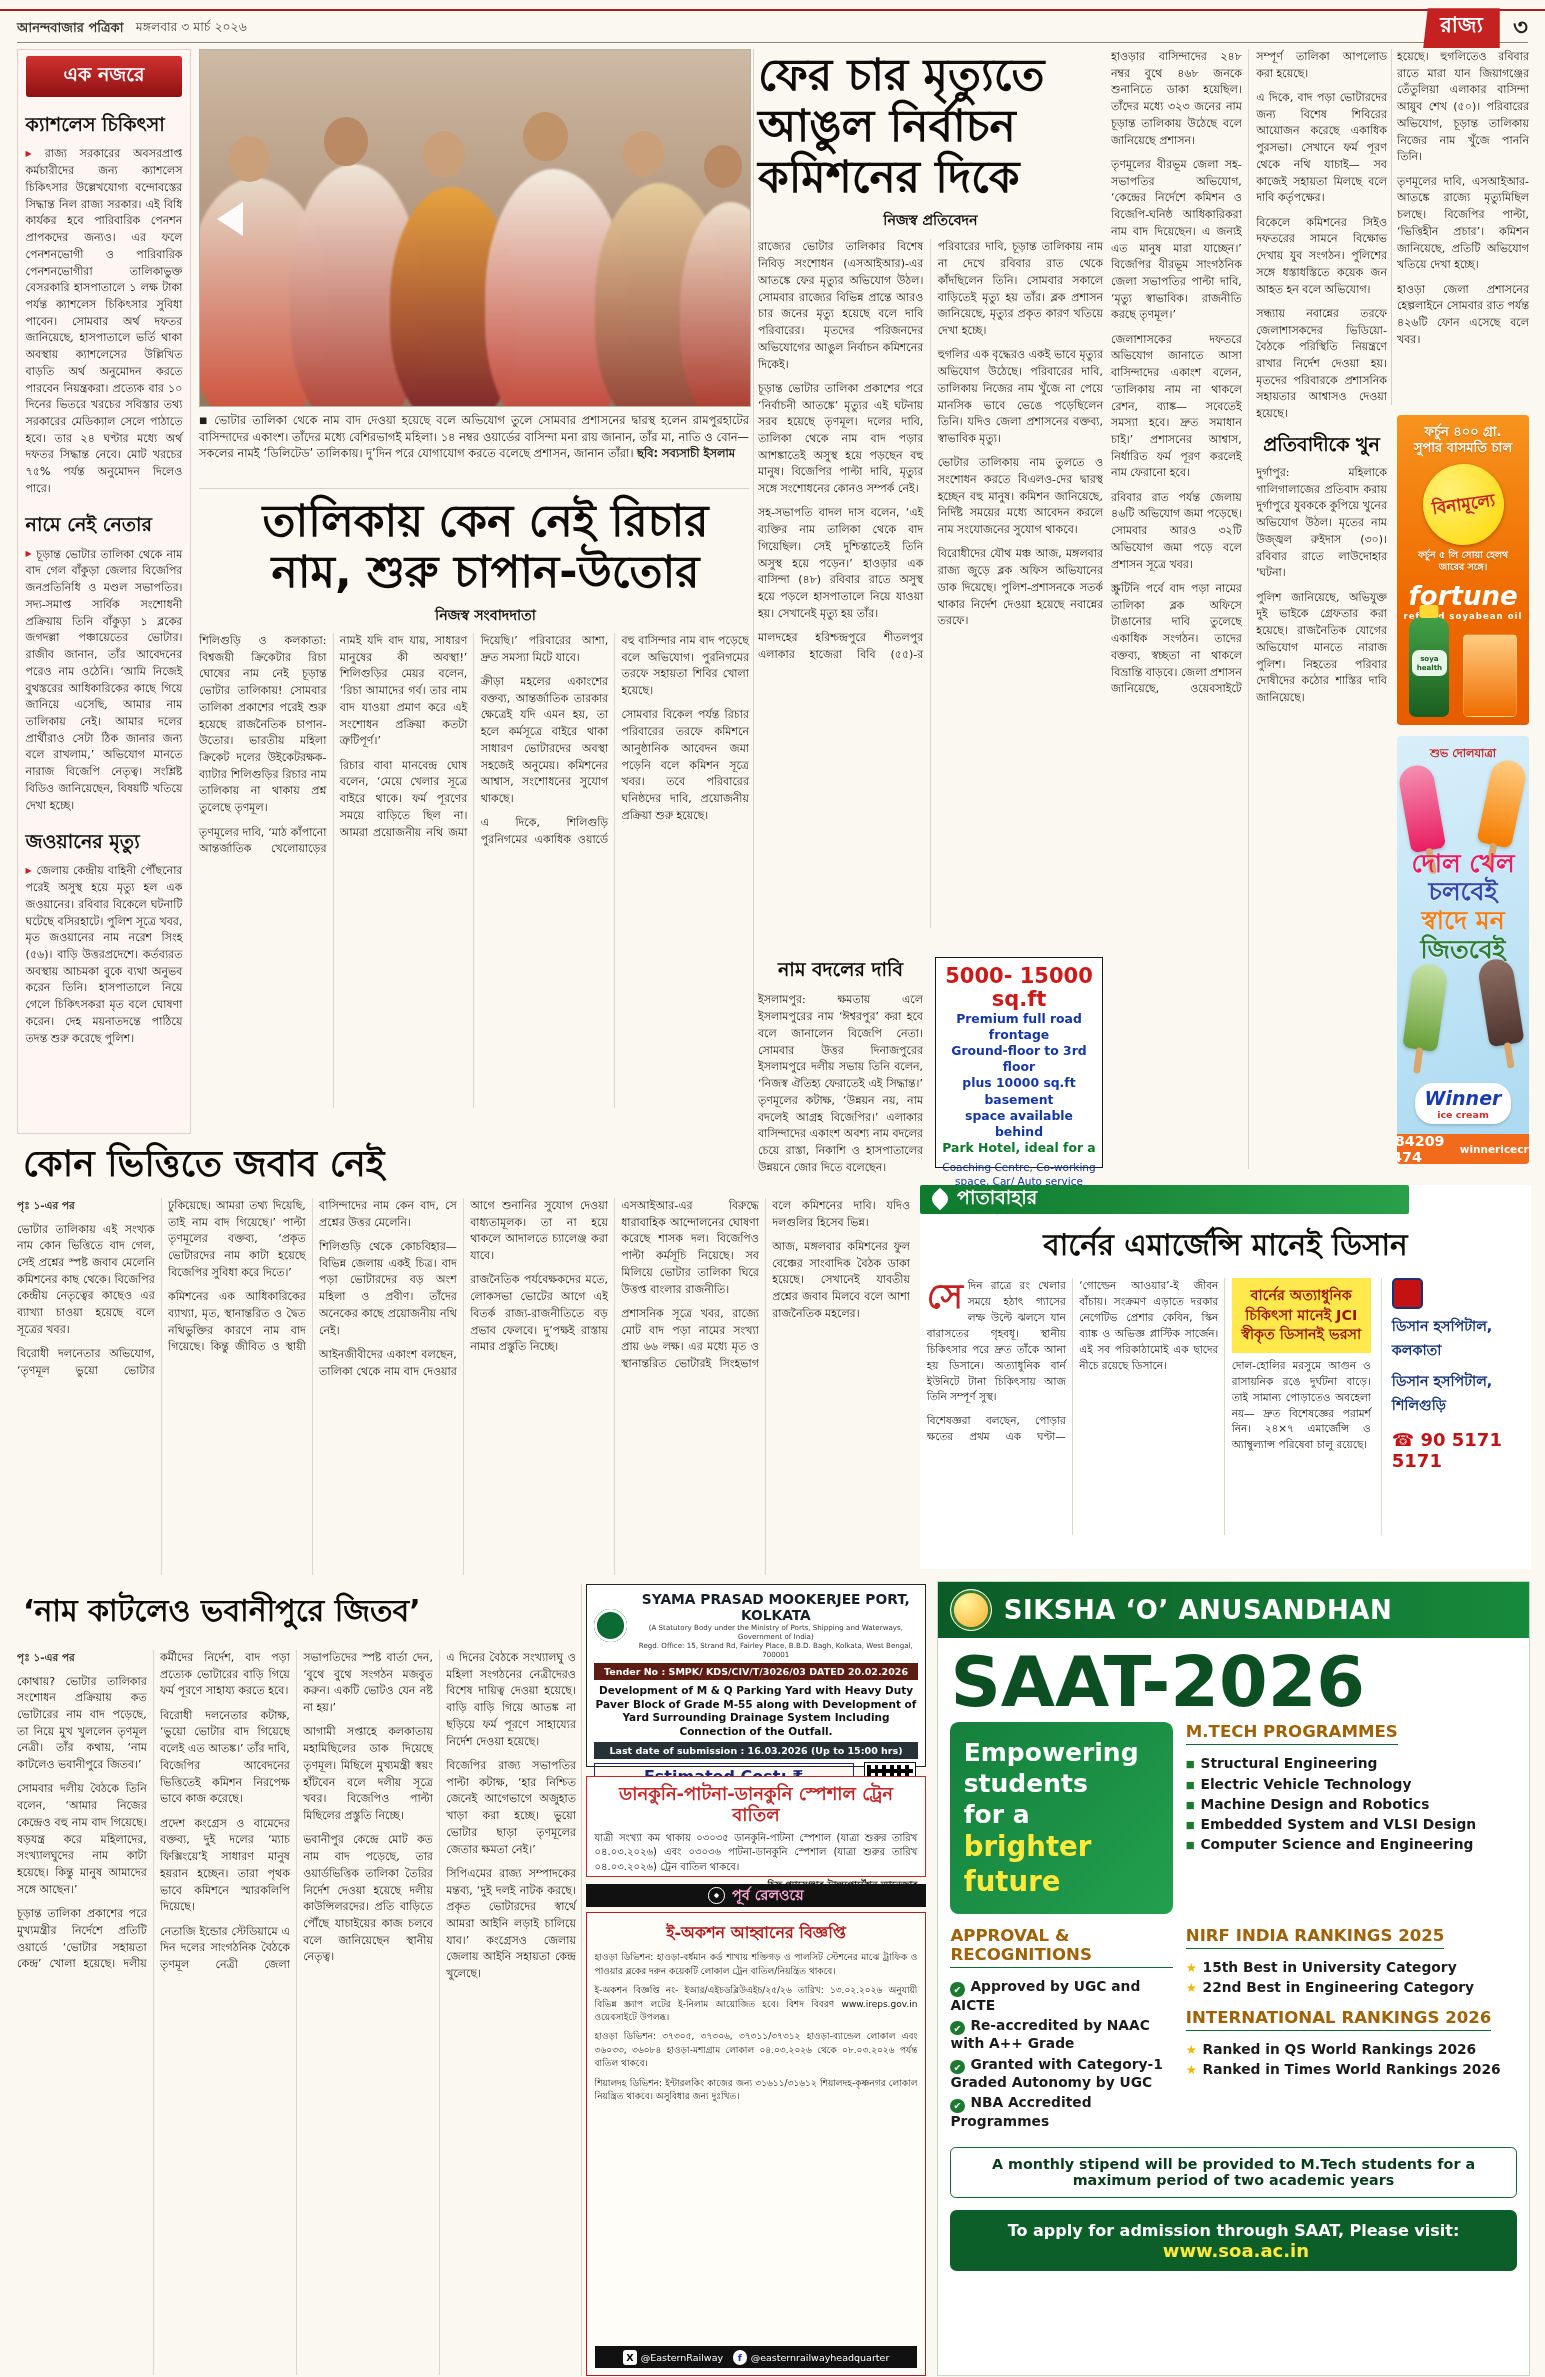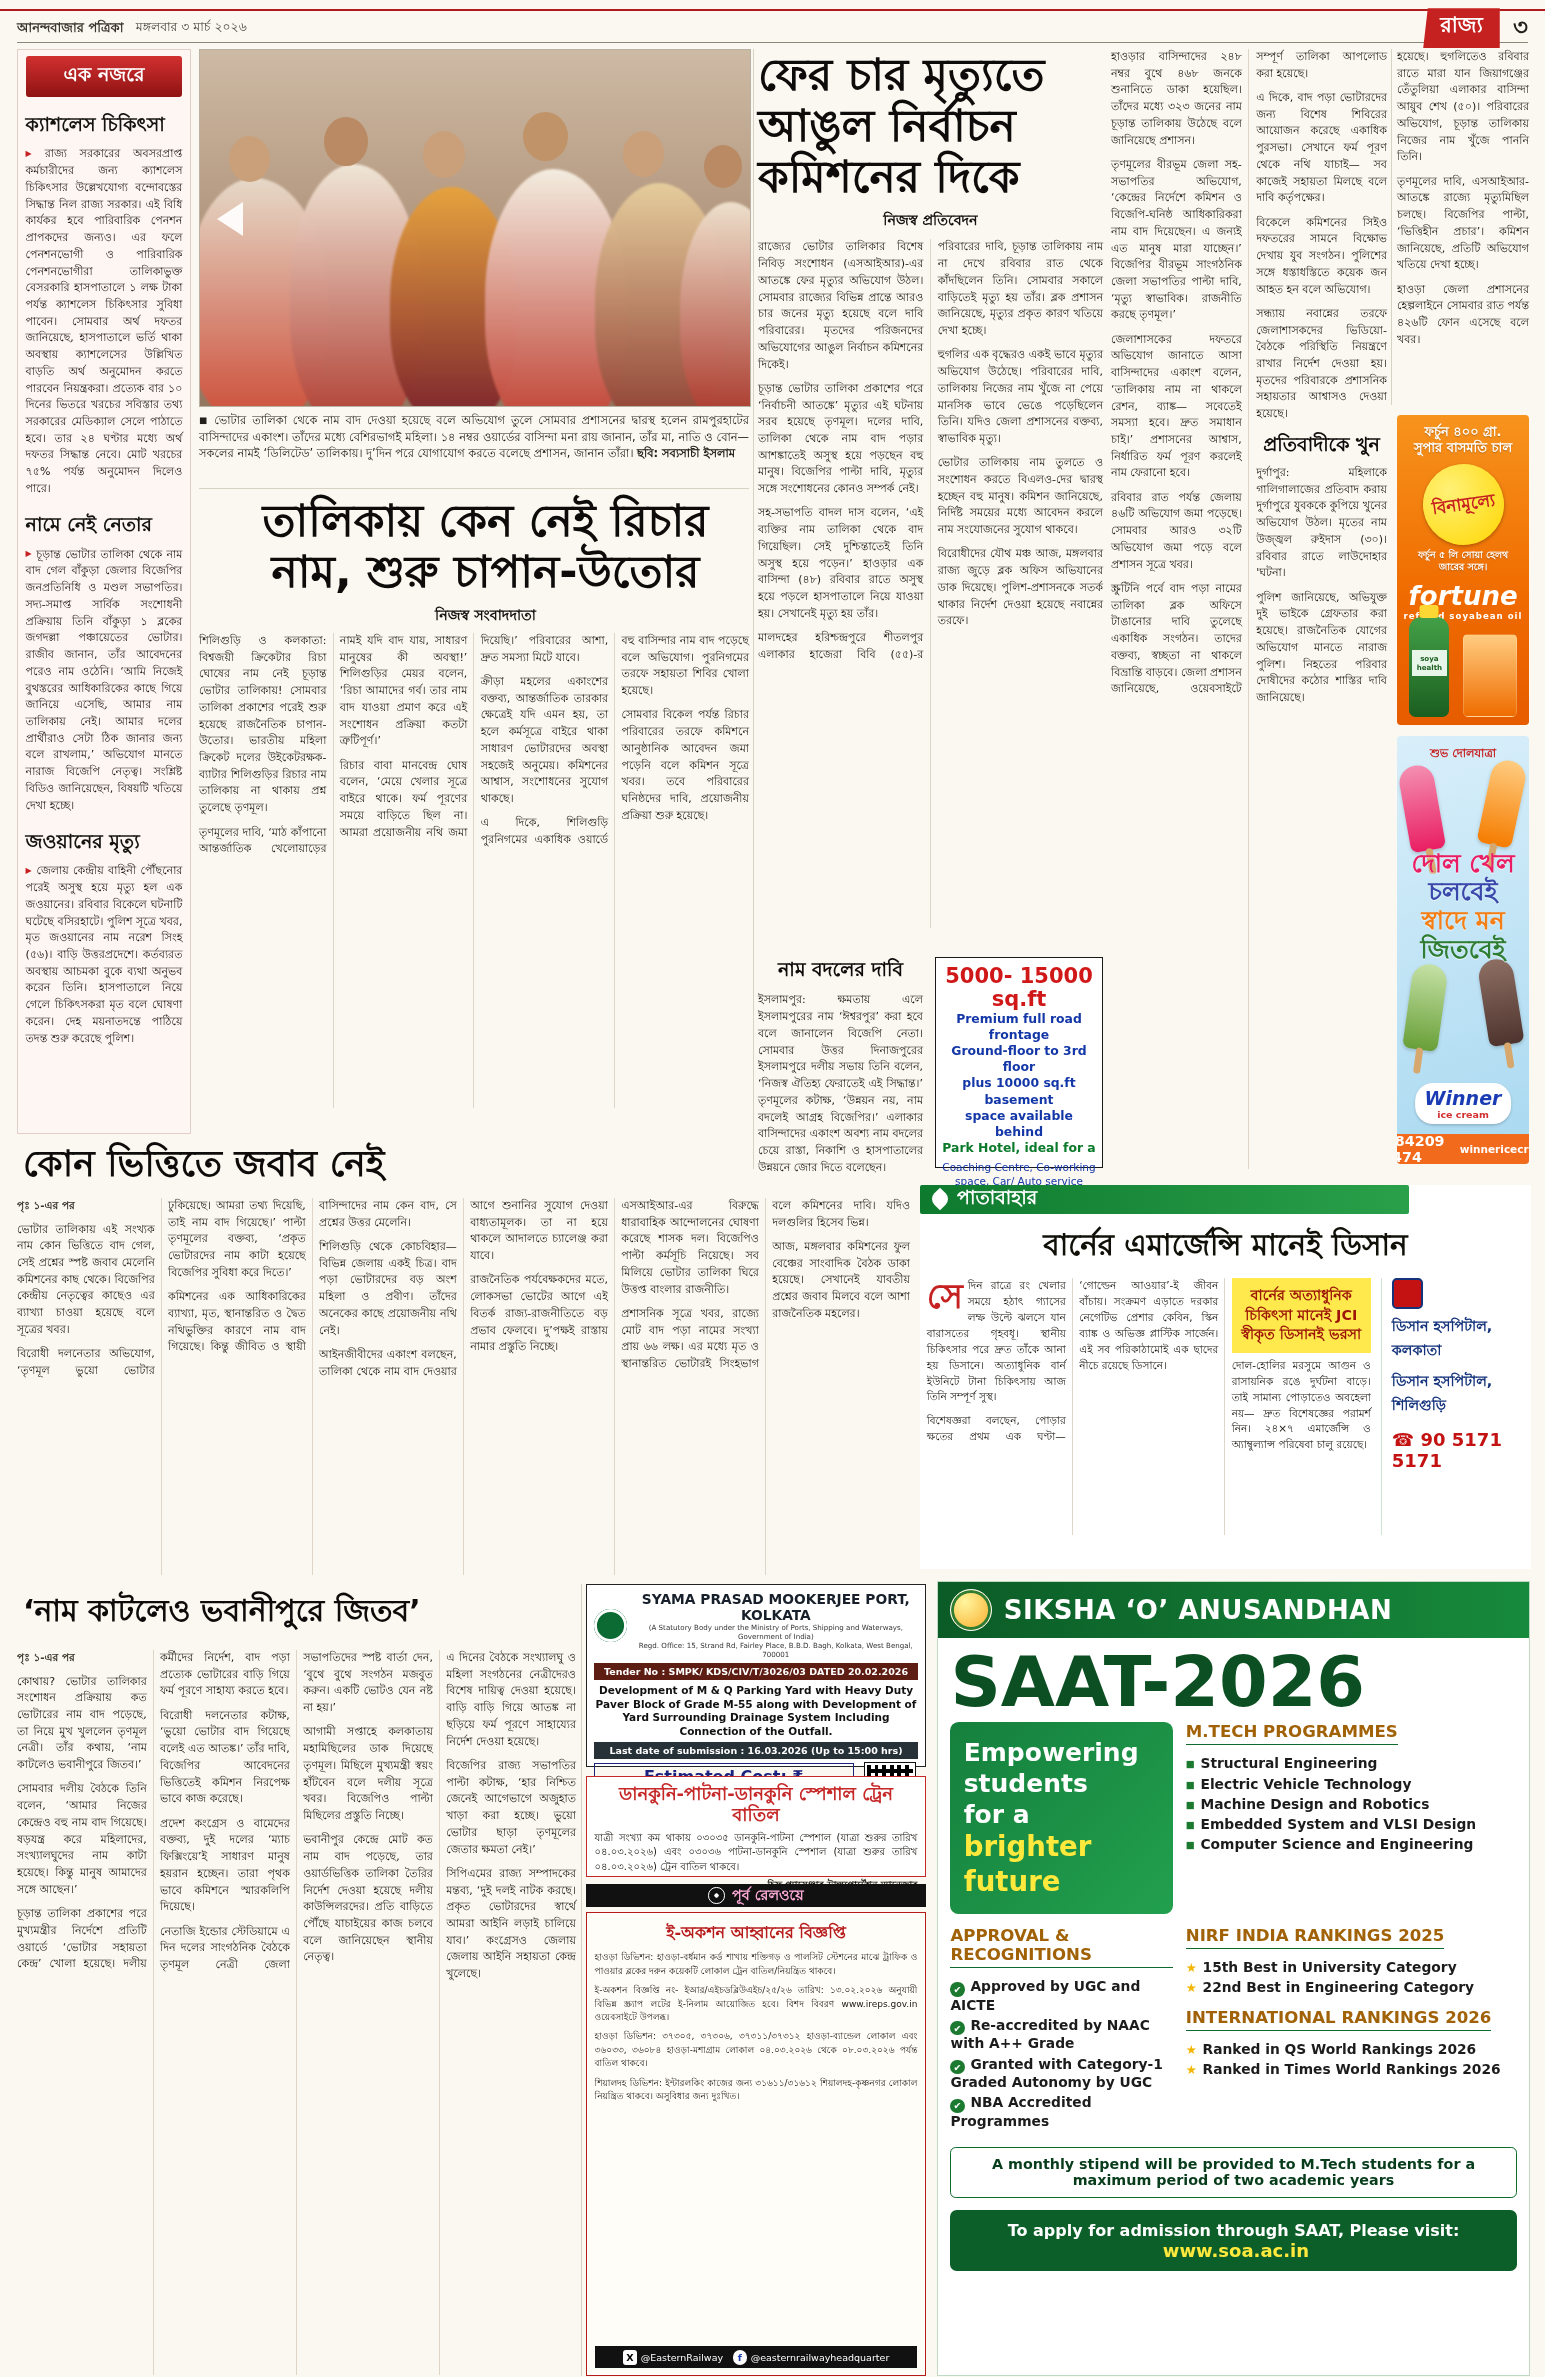--- a/index.html
+++ b/index.html
@@ -49,21 +49,21 @@
   .prop-park{color:#d01818;font-weight:800;font-size:14.3px;margin-top:4.8px;}
   .prop-call{display:inline-block;background:#ffe93d;color:#b31212;font-weight:800;font-size:15px;padding:1.9px 7.6px;margin-top:3.8px;}
   .fortune{background:linear-gradient(180deg,#f7941d,#ef6a00 60%,#e65c00);border-radius:3.8px;overflow:hidden;}
   .f-line{color:#fff;font-weight:800;text-align:center;line-height:1.3;text-shadow:0 0.5px 1px rgba(0,0,0,.25);}
   .f-badge{background:radial-gradient(circle at 35% 30%,#fff176,#ffd600);color:#c62121;font-weight:800;
            border-radius:50%;display:flex;align-items:center;justify-content:center;transform:rotate(-8deg);
            box-shadow:0 1.4px 3.8px rgba(0,0,0,.3);}
   .f-brand{color:#fff;font-style:italic;font-weight:800;text-align:center;}
   .bottle{position:absolute;background:linear-gradient(180deg,#43a047,#1b5e20);border-radius:12.4px 12.4px 6.7px 6.7px;}
   .bottle .cap{position:absolute;top:-12.4px;left:50%;transform:translateX(-50%);width:19px;height:13.3px;background:#fdd835;border-radius:2.9px;}
-  .bottle .blabel{position:absolute;left:2.9px;right:2.9px;top:33px;background:#e8f5e9;border-radius:0;color:#1b5e20;
+  .bottle .blabel{position:absolute;left:2.9px;right:2.9px;top:33px;background:#e8f5e9;border-radius:7px;color:#1b5e20;
                   font-size:7.1px;font-weight:bold;text-align:center;padding:3.8px 1px;}
   .packet{position:absolute;background:linear-gradient(180deg,#ffcc80,#ef6c00);border:1.4px solid #fff3;border-radius:4.8px;}
   .icead{background:linear-gradient(160deg,#d9effa,#bfe3f5 55%,#a8d8f0);border-radius:3.8px;overflow:hidden;}
   .pop{position:absolute;border-radius:22px 22px 9.5px 9.5px;box-shadow:0 1.9px 3.8px rgba(0,0,0,.18);}
   .stick{position:absolute;width:7.6px;height:26px;background:#d7a86e;border-radius:3.8px;left:50%;transform:translateX(-50%);bottom:-24px;}
   .ice-line{font-weight:800;text-align:center;line-height:1.15;text-shadow:0 1px 0 #ffffffaa;}
   .winner-box{background:#fff;border-radius:18px;text-align:center;padding:3.8px 2.9px;box-shadow:0 1.4px 2.9px rgba(0,0,0,.2);}
   .phonebar{background:#f26a1b;color:#fff;display:flex;align-items:center;justify-content:center;gap:7.6px;}
   .phone-icon::before{content:"☎";margin-right:4.8px;}
   .fb-badge{display:inline-flex;width:14.3px;height:14.3px;border-radius:50%;background:#fff;color:#f26a1b;

